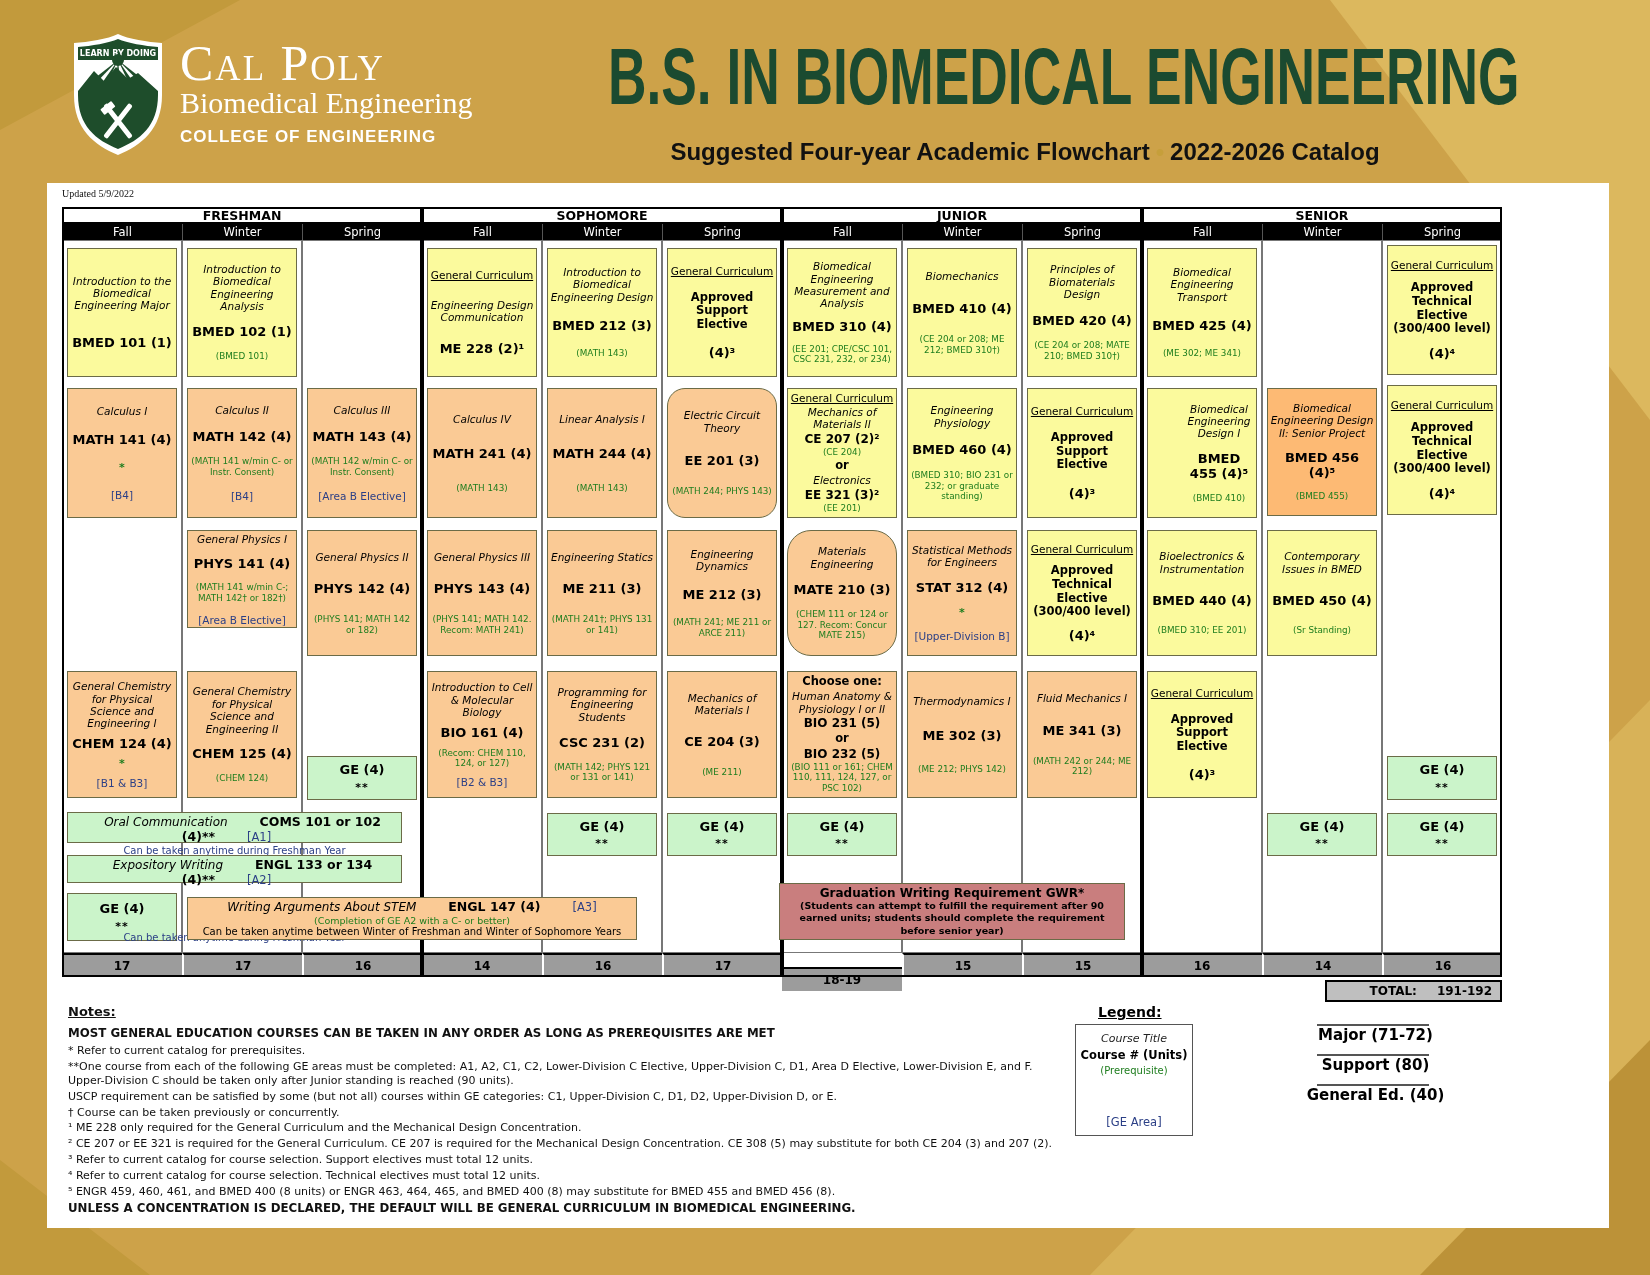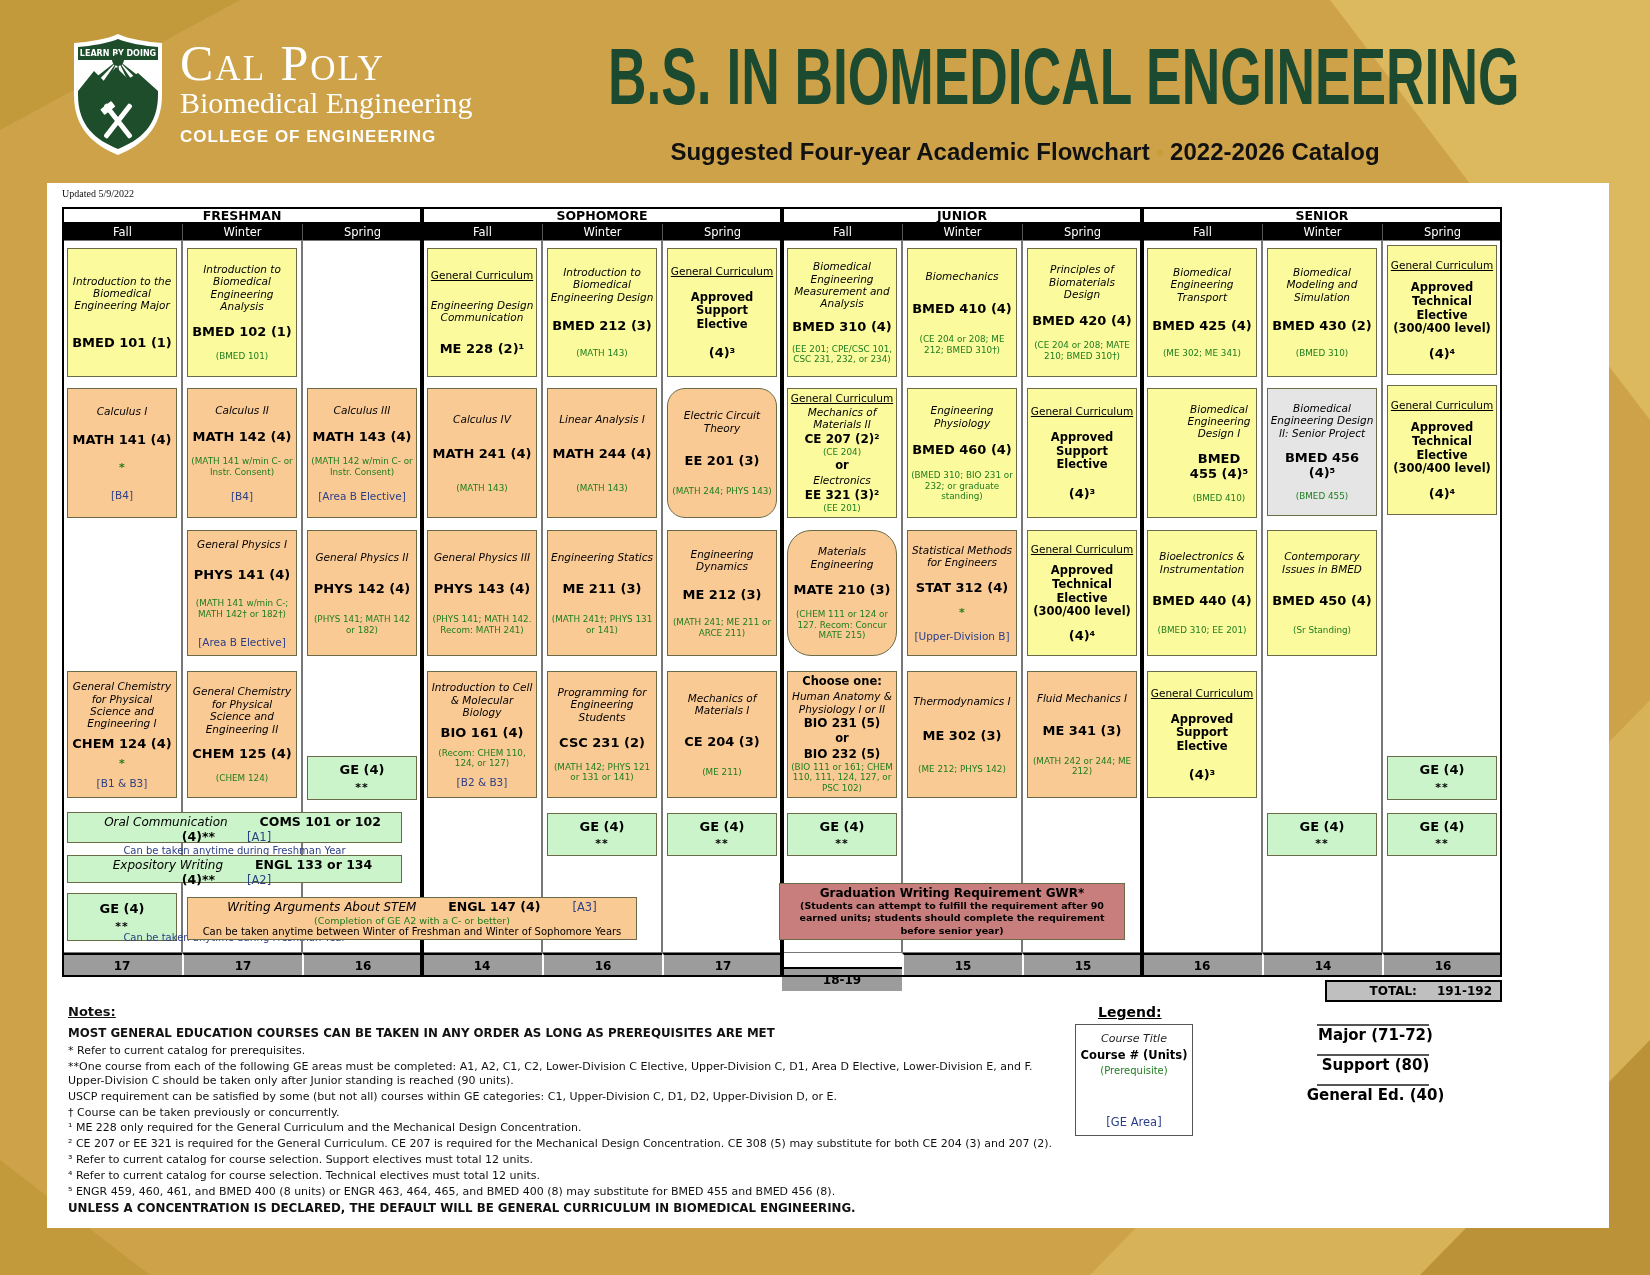--- a/index.html
+++ b/index.html
@@ -183,21 +183,21 @@
         <div class="ln-t">Introduction to Biomedical Engineering Analysis</div>
         <div class="ln-c">BMED 102 (1)</div>
         <div class="ln-p">(BMED 101)</div>
       </div>
       <div class="box" style="left: 125px; top: 181px; height: 130px; background: rgb(250, 202, 149);">
         <div class="ln-t">Calculus II</div>
         <div class="ln-c">MATH 142 (4)</div>
         <div class="ln-p">(MATH 141 w/min C- or Instr. Consent)</div>
         <div class="ln-a">[B4]</div>
       </div>
-      <div class="box" style="left: 125px; top: 323px; height: 126px; background: rgb(250, 202, 149); gap: 11px;">
+      <div class="box" style="left: 125px; top: 323px; height: 98px; background: rgb(250, 202, 149); gap: 11px;">
         <div class="ln-t">General Physics I</div>
         <div class="ln-c">PHYS 141 (4)</div>
         <div class="ln-p">(MATH 141 w/min C-; MATH 142† or 182†)</div>
         <div class="ln-a">[Area B Elective]</div>
       </div>
       <div class="box" style="left: 125px; top: 464px; height: 127px; background: rgb(250, 202, 149);">
         <div class="ln-t">General Chemistry for Physical Science and Engineering II</div>
         <div class="ln-c">CHEM 125 (4)</div>
         <div class="ln-p">(CHEM 124)</div>
       </div>
@@ -371,26 +371,21 @@
       <div class="box" style="left: 1085px; top: 323px; height: 126px; background: rgb(251, 250, 157);">
         <div class="ln-t">Bioelectronics &amp; Instrumentation</div>
         <div class="ln-c">BMED 440 (4)</div>
         <div class="ln-p">(BMED 310; EE 201)</div>
       </div>
       <div class="box" style="left: 1085px; top: 464px; height: 127px; background: rgb(251, 250, 157);">
         <div class="ln-gc">General Curriculum</div>
         <div class="ln-b">Approved Support Elective</div>
         <div class="ln-c">(4)³</div>
       </div>
-      <div class="box" style="left: 1205px; top: 41px; height: 129px; background: rgb(251, 250, 157);">
-        <div class="ln-t">Biomedical Modeling and Simulation</div>
-        <div class="ln-c">BMED 430 (2)</div>
-        <div class="ln-p">(BMED 310)</div>
-      </div>
-      <div class="box" style="left: 1205px; top: 181px; height: 128px; background: #e5e5e5;">
+      <div class="box" style="left: 1205px; top: 181px; height: 128px; background: #fdba74;">
         <div class="ln-t">Biomedical Engineering Design II: Senior Project</div>
         <div class="ln-c">BMED 456 (4)⁵</div>
         <div class="ln-p">(BMED 455)</div>
       </div>
       <div class="box" style="left: 1205px; top: 323px; height: 126px; background: rgb(251, 250, 157); align-items: center;">
         <div class="ln-t">Contemporary Issues in BMED</div>
         <div class="ln-c">BMED 450 (4)</div>
         <div class="ln-p">(Sr Standing)</div>
       </div>
       <div class="box" style="left: 1205px; top: 606px; height: 43px; background: rgb(203, 244, 202);">

